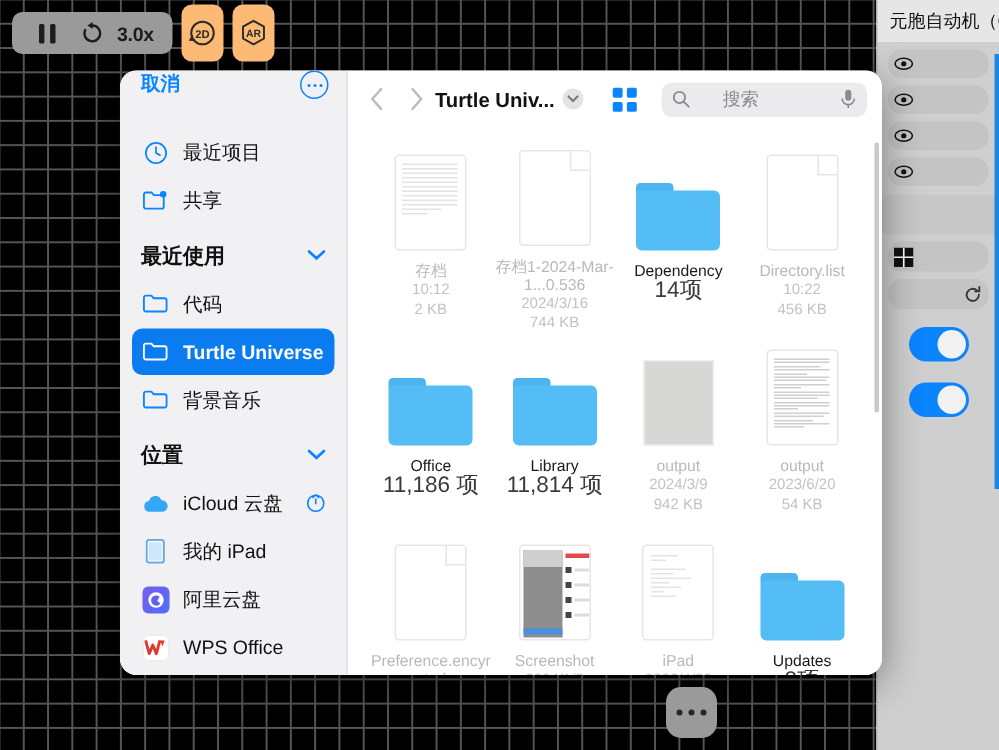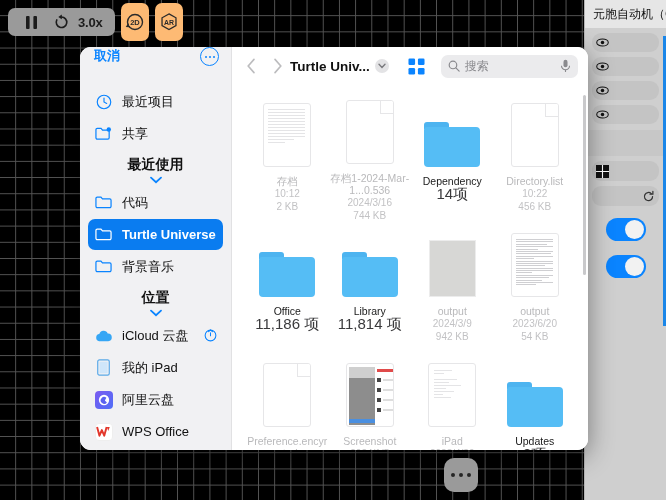--- a/index.html
+++ b/index.html
@@ -115,41 +115,41 @@
   .sb-item{
     height:31px; display:flex; align-items:center; gap:9px;
     margin:1px 8px; padding:0 6px; border-radius:7px;
     font-size:13px; color:#111; white-space:nowrap;
   }
   .sb-item .ic{ width:19px;height:19px;flex:0 0 19px;display:flex;align-items:center;justify-content:center }
   .sb-item.sel{ background:#0a7cf0; color:#fff; font-weight:600 }
   .sb-head{
     height:30px; display:flex; align-items:center; justify-content:space-between;
     margin:7px 8px 1px; padding:0 6px;
-    font-size:14px; font-weight:700; color:#111;flex-direction:column;
+    font-size:14px; font-weight:700; color:#111;
   }
   .sb-head .chev{ color:#0a84ff; font-size:11px }
   .sb-item .trail{ margin-left:auto; display:flex; align-items:center }
   .appic{ width:18px;height:18px;border-radius:4px;flex:0 0 18px;display:flex;align-items:center;justify-content:center;font-size:9px;font-weight:700;color:#fff }
 
   
   #pk-main{ flex:1; height:100%; background:#fff; position:relative; overflow:hidden }
   #pk-top{
     height:38px; display:flex; align-items:center; gap:0px; padding:0 10px 0 6px;
   }
   .nav-arrow{ width:26px;height:30px;display:flex;align-items:center;justify-content:center;color:#bcbcbc;font-size:17px }
   #pk-path{ font-size:13.5px; font-weight:700; color:#111; white-space:nowrap; margin-left:0 }
   #pk-path-chev{
     width:14px;height:14px;border-radius:50%;background:#e3e3e5;margin-left:5px;
     display:flex;align-items:center;justify-content:center;color:#7a7a7e;font-size:8px;
   }
   #pk-grid-icon{ margin-left:17px; width:22px;height:22px;display:flex;align-items:center;justify-content:center }
   #pk-search{
     margin-left:13px; flex:1; height:23px; background:#ebebed; border-radius:7px;
-    display:flex; align-items:center; padding:0 7px; gap:5px;
+    display:flex; align-items:center; padding:0 7px; gap:22px;
   }
   #pk-search .ph{ font-size:12px; color:#8a8a8e; flex:1 }
 
   #pk-files{
     position:absolute; left:0; right:0; top:38px; bottom:0;
     padding:6px 12px 0 14px;
     display:grid; grid-template-columns:repeat(4,1fr); grid-auto-rows:130px;
     overflow:hidden;
   }
   .file{

